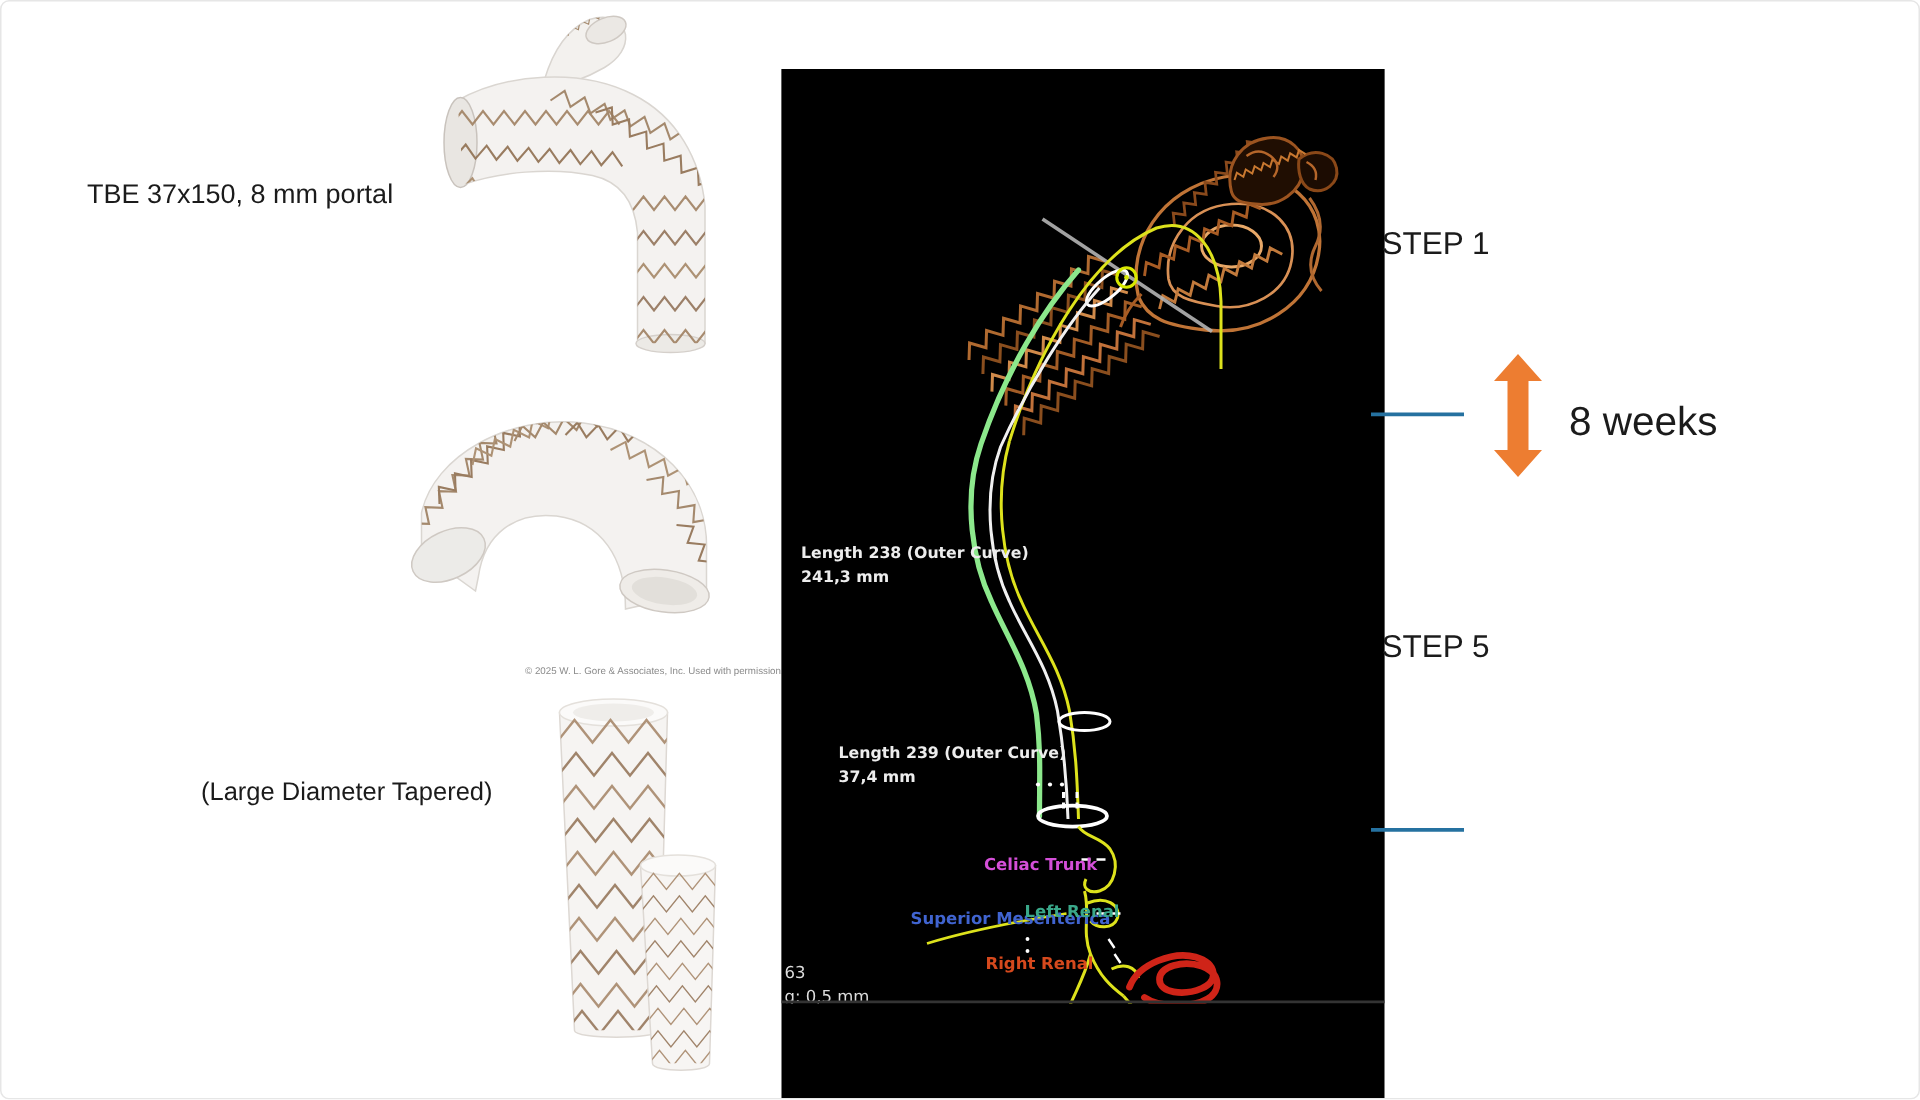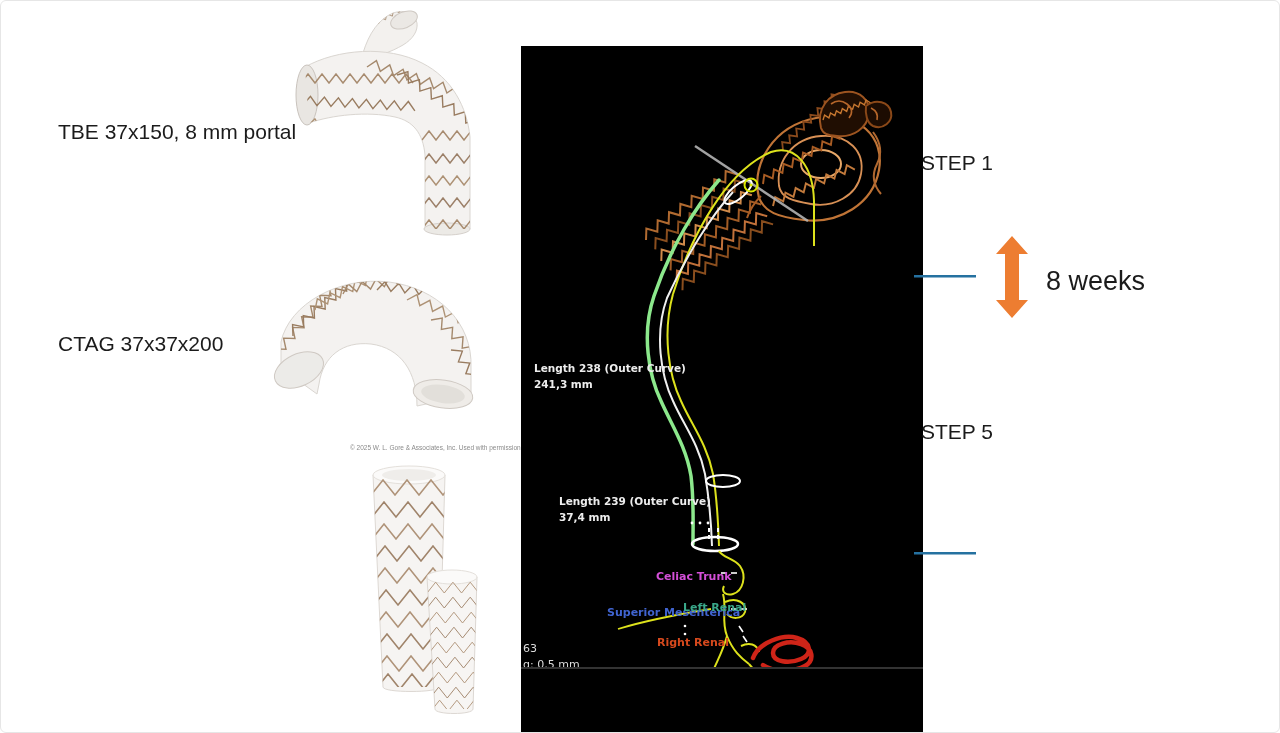--- a/index.html
+++ b/index.html
@@ -2,21 +2,21 @@
 <html><head>
 <meta charset="utf-8">
 <style>
   html,body{margin:0;padding:0;background:#fff;}
   .slide{
     position:relative;width:1278px;height:731px;margin:0;
     background:#ffffff;border:1px solid #e6e6e6;border-radius:6px;overflow:hidden;
     font-family:"Liberation Sans", sans-serif;color:#1b1b1b;
   }
   .abs{position:absolute;}
-  .device-label{font-size:21px;line-height:1.2;color:#1b1b1b;white-space:nowrap;}
+  .device-label{font-size:18px;line-height:1.2;color:#1b1b1b;white-space:nowrap;}
   .device-sublabel{font-size:17px;color:#1b1b1b;white-space:nowrap;}
   .copyright{font-size:6.5px;color:#8a8a8a;white-space:nowrap;}
   .step-label{font-size:21px;color:#1b1b1b;white-space:nowrap;}
   .weeks-label{font-size:27px;color:#1b1b1b;white-space:nowrap;}
   .ct-wrap{background:#000;}
   svg text{font-family:"DejaVu Sans","Liberation Sans",sans-serif;}
   .meas{font-size:10.5px;font-weight:700;}
   .vessel{font-size:11px;font-weight:700;}
   .corner{font-size:11px;font-weight:400;}
 </style>
@@ -52,21 +52,20 @@
       <use href="#zz" transform="translate(90,62) rotate(18)" stroke="#9c7e5f"></use>
       <use href="#zz" transform="translate(120,70) rotate(35)" stroke="#8f6f50"></use>
       <use href="#zz" transform="translate(145,135)" stroke="#a08162"></use>
       <use href="#zz" transform="translate(145,158)" stroke="#93745a"></use>
       <use href="#zz" transform="translate(145,180)" stroke="#a68868"></use>
       <use href="#zz" transform="translate(145,202)" stroke="#93745a"></use>
       <use href="#zz" transform="translate(145,224)" stroke="#a08162"></use>
     </g>
   </svg>
 
-  <div class="abs device-label" style="left:57px;top:330px;">CTAG 37x37x200</div>
 
   <svg class="abs" style="left:258px;top:263px;" width="244" height="162" viewBox="0 0 244 162">
     <defs>
       <clipPath id="d2clip">
         <path d="M 22,78 C 30,40 80,12 130,18 C 178,24 214,58 212,104 L 212,130 L 158,142 C 158,108 142,84 112,80 C 84,77 64,92 60,120 L 58,130 L 22,104 Z"></path>
       </clipPath>
     </defs>
     <path d="M 22,78 C 30,40 80,12 130,18 C 178,24 214,58 212,104 L 212,130 L 158,142 C 158,108 142,84 112,80 C 84,77 64,92 60,120 L 58,130 L 22,104 Z" fill="#f4f2f0" stroke="#dad6d1" stroke-width="1"></path>
     <ellipse cx="40" cy="106" rx="26" ry="16" transform="rotate(-25 40 106)" fill="#ecebe8" stroke="#cfc9c3" stroke-width="1"></ellipse>
     <ellipse cx="184" cy="130" rx="30" ry="14" transform="rotate(8 184 130)" fill="#efece8" stroke="#cfc9c3" stroke-width="1"></ellipse>
@@ -78,20 +77,21 @@
       <use href="#zz" transform="translate(84,30) rotate(-10)" stroke="#9c7e5f"></use>
       <use href="#zz" transform="translate(118,26) rotate(6)" stroke="#8f6f50"></use>
       <use href="#zz" transform="translate(148,36) rotate(24)" stroke="#a68868"></use>
       <use href="#zz" transform="translate(172,56) rotate(42)" stroke="#9c7e5f"></use>
       <use href="#zz" transform="translate(192,86) rotate(58)" stroke="#8f6f50"></use>
     </g>
   </svg>
 
   <div class="abs copyright" style="left:349px;top:443px;">© 2025 W. L. Gore &amp; Associates, Inc. Used with permission.</div>
 
+  <div class="abs device-sublabel" style="left:133px;top:517px;">(Large Diameter Tapered)</div>
 
   <svg class="abs" style="left:348px;top:458px;" width="152" height="272" viewBox="0 0 152 272">
     <defs>
       <clipPath id="d3a">
           <path d="M 24,16 L 96,16 L 90,228 L 34,228 Z"></path>
         </clipPath>
       <clipPath id="d3b">
           <path d="M 78,118 L 128,118 L 124,250 L 86,250 Z"></path>
         </clipPath>
     </defs>

